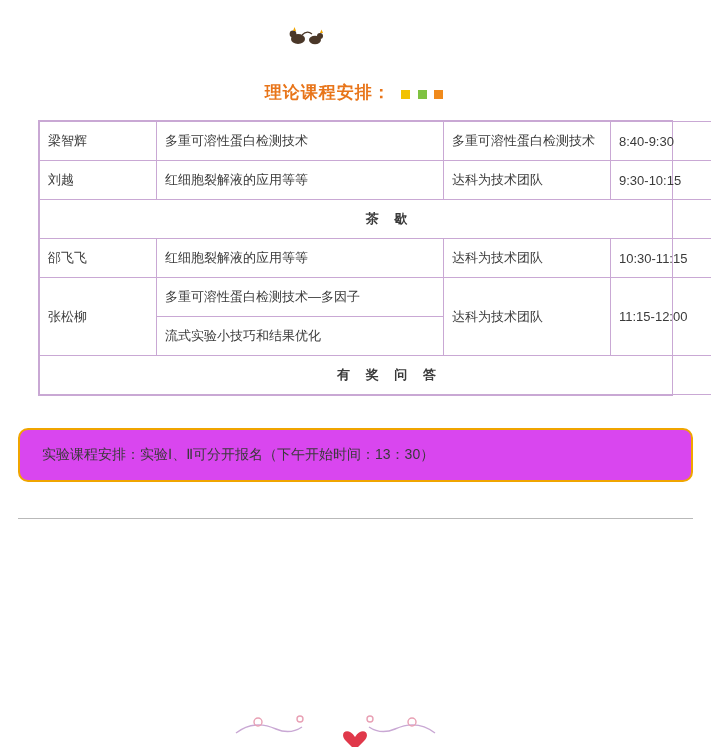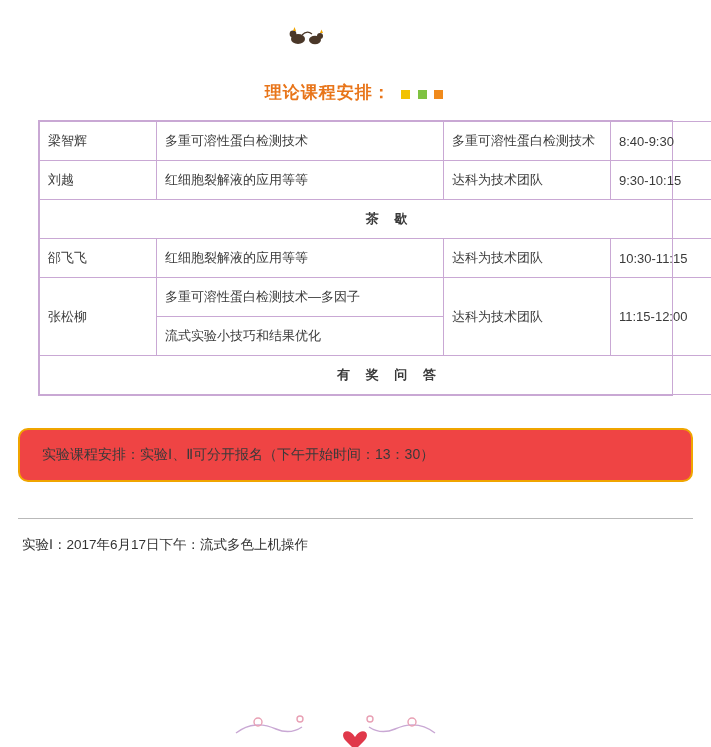--- a/index.html
+++ b/index.html
@@ -135,21 +135,21 @@
     letter-spacing: 6px;
     font-size: 14px;
     padding: 12px 8px;
   }
 
   
   .banner {
     margin: 32px 18px 0 18px;
     border: 2px solid #f0a500;
     border-radius: 10px;
-    background: #ef4444;
+    background: #d946ef;
     padding: 16px 22px;
     font-size: 14px;
     color: #3a3a3a;
     box-sizing: border-box;
   }
 
   
   .divider {
     margin: 36px 18px 0 18px;
     border-top: 1px solid #b9b9b9;
@@ -247,21 +247,20 @@
       </tbody>
     </table>
   </div>
 
   <div class="banner">
     <span>实验课程安排：实验Ⅰ、Ⅱ可分开报名（下午开始时间：13：30）</span>
   </div>
 
   <div class="divider"></div>
   <div class="para-block">
-    <span class="lead">实验Ⅰ：2017年6月17日下午：流式多色上机操作</span>
   </div>
 
   <svg class="bottom-deco" viewBox="0 0 711 42">
     <path d="M236 26 q18 -14 40 -4 q14 6 26 -2" stroke="#c9a8d4" stroke-width="1.4" fill="none"></path>
     <path d="M435 26 q-18 -14 -40 -4 q-14 6 -26 -2" stroke="#c9a8d4" stroke-width="1.4" fill="none"></path>
     <circle cx="258" cy="15" r="4" fill="none" stroke="#e8a0b4" stroke-width="1.4"></circle>
     <circle cx="300" cy="12" r="3" fill="none" stroke="#e8a0b4" stroke-width="1.4"></circle>
     <circle cx="412" cy="15" r="4" fill="none" stroke="#e8a0b4" stroke-width="1.4"></circle>
     <circle cx="370" cy="12" r="3" fill="none" stroke="#e8a0b4" stroke-width="1.4"></circle>
     <path d="M355 30 c-7 -11 -17 -4 -9 4 l9 9 l9 -9 c8 -8 -2 -15 -9 -4 z" fill="#e0384a"></path>

